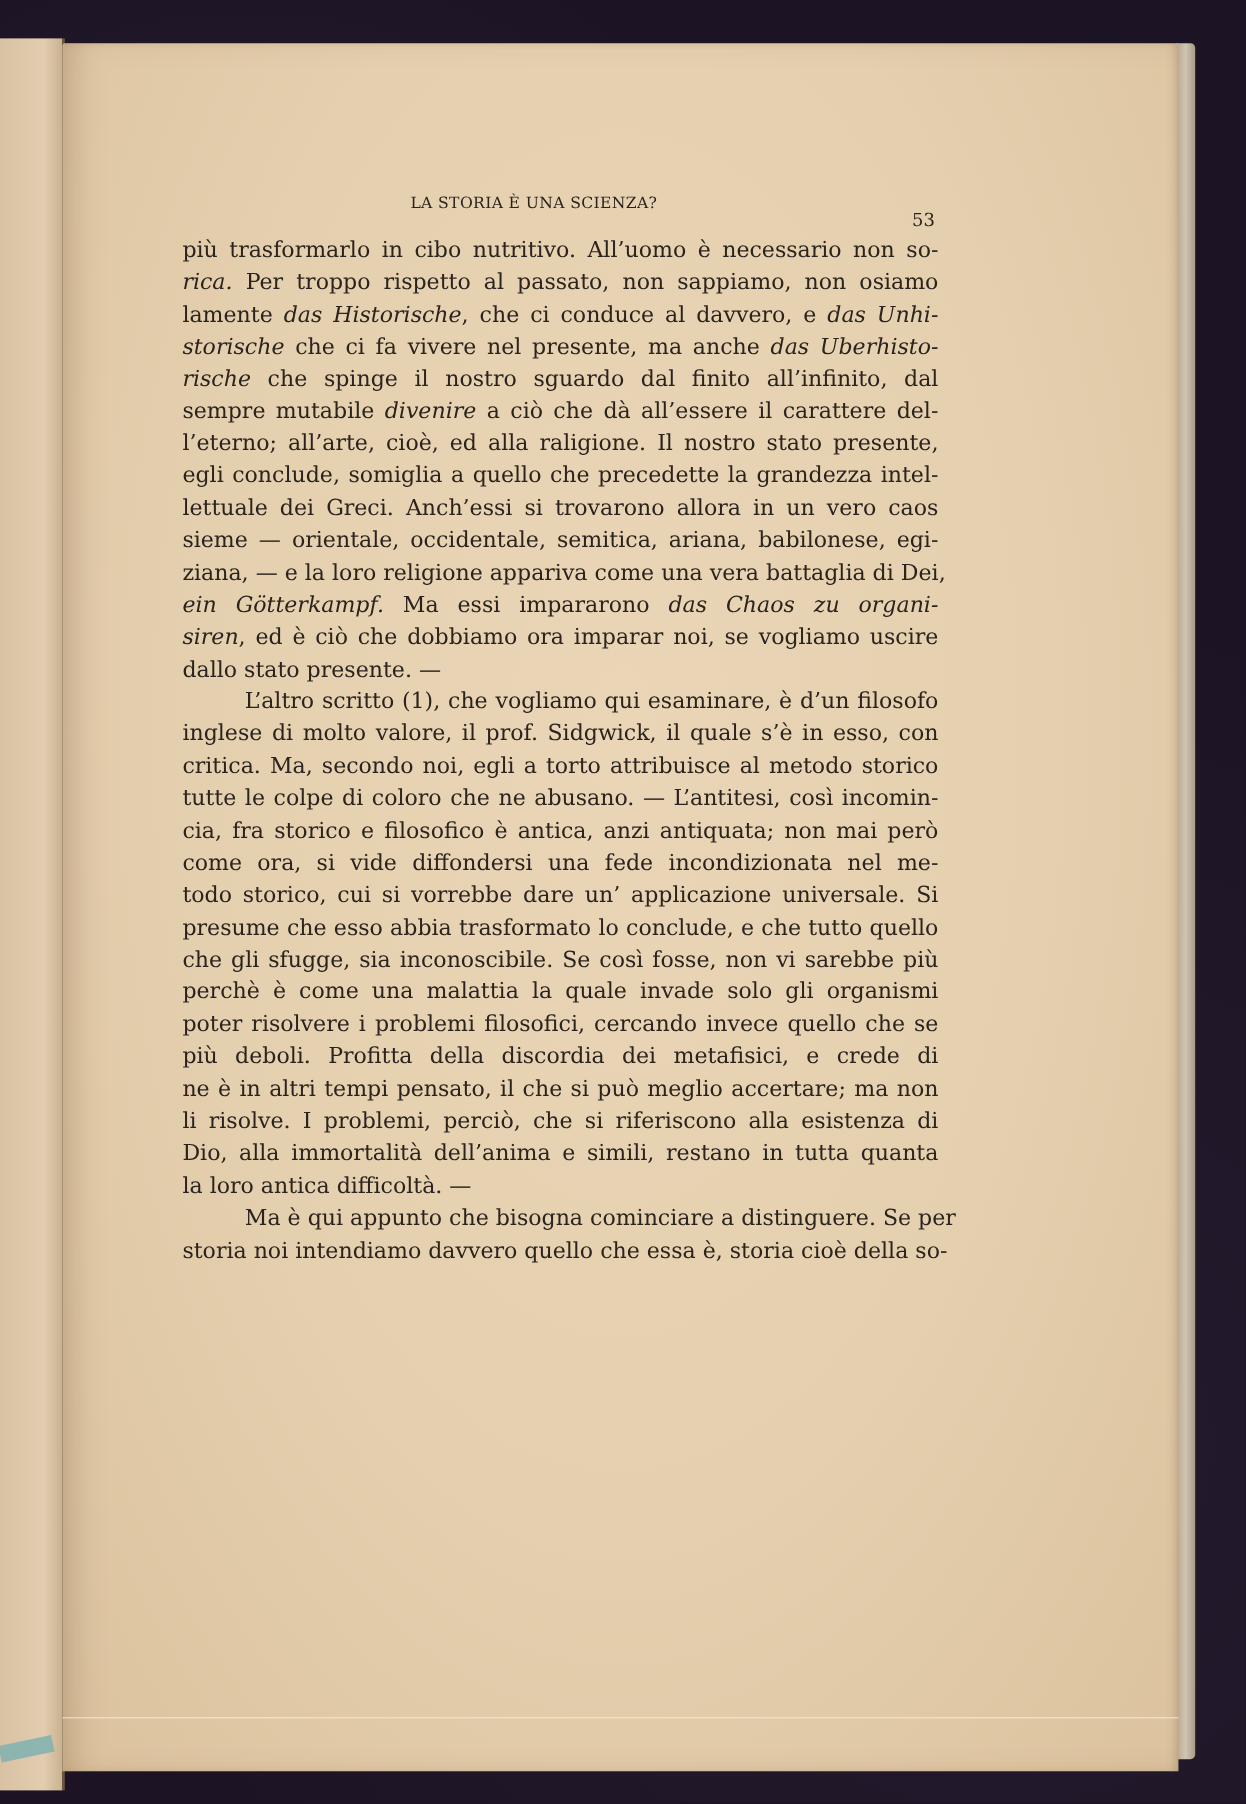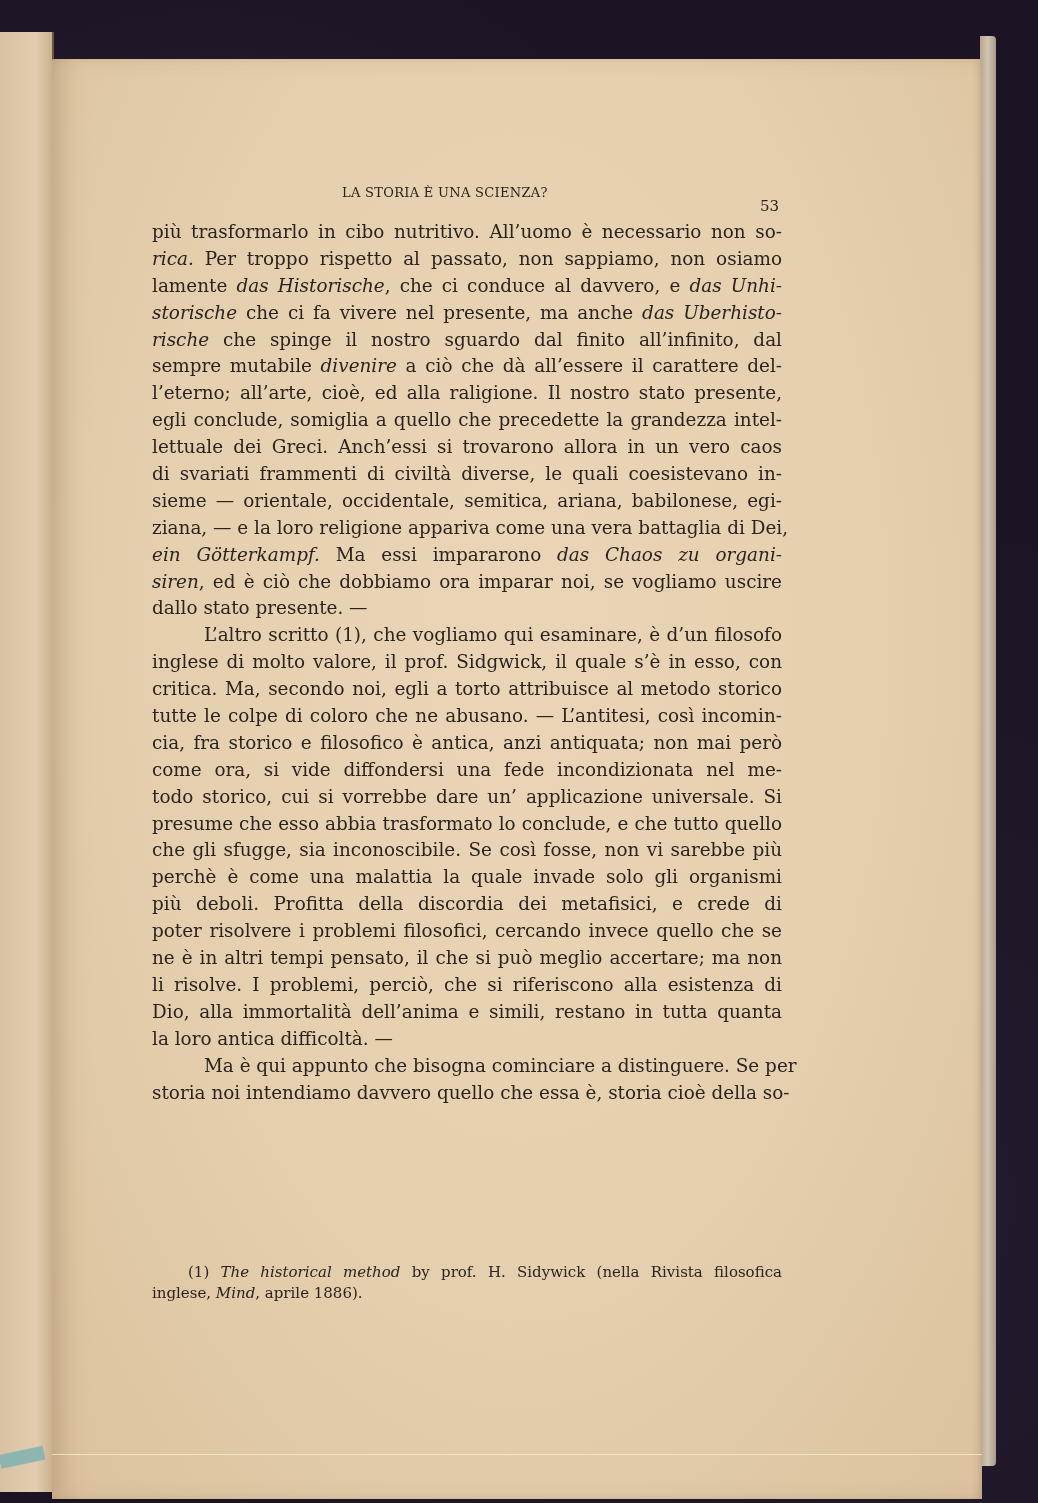--- a/index.html
+++ b/index.html
@@ -30,21 +30,20 @@
       position: absolute; left: 980px; top: 36px; width: 16px; height: 1430px;
       background: linear-gradient(90deg, #b9a68e 0%, #cfc5b3 50%, #a89a86 100%);
       border-radius: 0 4px 4px 0;
     }
     .page {
       position: absolute; left: 52px; top: 36px; width: 930px; height: 1440px;
       background:
         radial-gradient(ellipse at 50% 40%, #ead6b7 0%, #e4cfae 55%, #dcc29e 100%);
       box-shadow: inset 18px 0 28px -12px rgba(120,90,60,.35), inset -6px 0 10px -6px rgba(90,70,50,.4);
       border-top-left-radius: 2px;
-      margin-top: 23px;
     }
     .page::after {
       content: ""; position: absolute; left: 0; right: 0; bottom: 44px; height: 1px;
       background: rgba(250,235,205,.8);
     }
     .running-head {
       position: absolute; left: 0; top: 122px; width: 930px; height: 30px;
       color: #2a231d;
     }
     .running-title {
@@ -92,43 +91,38 @@
   <div class="text-block" id="body-text">
       <span class="line"><span>più trasformarlo in cibo nutritivo. All’uomo è necessario non so-</span></span>
       <span class="line"><span class="it">rica.</span><span> Per troppo rispetto al passato, non sappiamo, non osiamo</span></span>
       <span class="line"><span>lamente </span><span class="it">das Historische</span><span>, che ci conduce al davvero, e </span><span class="it">das Unhi-</span></span>
       <span class="line"><span class="it">storische</span><span> che ci fa vivere nel presente, ma anche </span><span class="it">das Uberhisto-</span></span>
       <span class="line"><span class="it">rische</span><span> che spinge il nostro sguardo dal finito all’infinito, dal</span></span>
       <span class="line"><span>sempre mutabile </span><span class="it">divenire</span><span> a ciò che dà all’essere il carattere del-</span></span>
       <span class="line"><span>l’eterno; all’arte, cioè, ed alla raligione. Il nostro stato presente,</span></span>
       <span class="line"><span>egli conclude, somiglia a quello che precedette la grandezza intel-</span></span>
       <span class="line"><span>lettuale dei Greci. Anch’essi si trovarono allora in un vero caos</span></span>
-      <span class="line"><span>di svariati frammenti di civiltà diverse, le quali coesistevano in-</span></span>
       <span class="line"><span>sieme — orientale, occidentale, semitica, ariana, babilonese, egi-</span></span>
       <span class="line"><span>ziana, — e la loro religione appariva come una vera battaglia di Dei,</span></span>
       <span class="line"><span class="it">ein Götterkampf.</span><span> Ma essi impararono </span><span class="it">das Chaos zu organi-</span></span>
       <span class="line"><span class="it">siren</span><span>, ed è ciò che dobbiamo ora imparar noi, se vogliamo uscire</span></span>
       <span class="line last"><span>dallo stato presente. —</span></span>
       <span class="line indent"><span>L’altro scritto (1), che vogliamo qui esaminare, è d’un filosofo</span></span>
       <span class="line"><span>inglese di molto valore, il prof. Sidgwick, il quale s’è in esso, con</span></span>
       <span class="line"><span>critica. Ma, secondo noi, egli a torto attribuisce al metodo storico</span></span>
       <span class="line"><span>tutte le colpe di coloro che ne abusano. — L’antitesi, così incomin-</span></span>
       <span class="line"><span>cia, fra storico e filosofico è antica, anzi antiquata; non mai però</span></span>
       <span class="line"><span>come ora, si vide diffondersi una fede incondizionata nel me-</span></span>
       <span class="line"><span>todo storico, cui si vorrebbe dare un’ applicazione universale. Si</span></span>
       <span class="line"><span>presume che esso abbia trasformato lo conclude, e che tutto quello</span></span>
       <span class="line"><span>che gli sfugge, sia inconoscibile. Se così fosse, non vi sarebbe più</span></span>
       <span class="line"><span>perchè è come una malattia la quale invade solo gli organismi</span></span>
+      <span class="line"><span>poter risolvere i problemi filosofici, cercando invece quello che se</span></span>
       <span class="line"><span>più deboli. Profitta della discordia dei metafisici, e crede di</span></span>
-      <span class="line"><span>poter risolvere i problemi filosofici, cercando invece quello che se</span></span>
       <span class="line"><span>ne è in altri tempi pensato, il che si può meglio accertare; ma non</span></span>
       <span class="line"><span>li risolve. I problemi, perciò, che si riferiscono alla esistenza di</span></span>
       <span class="line"><span>Dio, alla immortalità dell’anima e simili, restano in tutta quanta</span></span>
       <span class="line last"><span>la loro antica difficoltà. —</span></span>
       <span class="line indent"><span>Ma è qui appunto che bisogna cominciare a distinguere. Se per</span></span>
       <span class="line"><span>storia noi intendiamo davvero quello che essa è, storia cioè della so-</span></span>
     </div>
 
-  <div class="footnote" id="footnote">
-      <span class="line indent"><span>(1) </span><span class="it">The historical method</span><span> by prof. H. Sidywick (nella Rivista filosofica</span></span>
-      <span class="line last"><span>inglese, </span><span class="it">Mind</span><span>, aprile 1886).</span></span>
-    </div>
 </div>
 
 </body></html>

